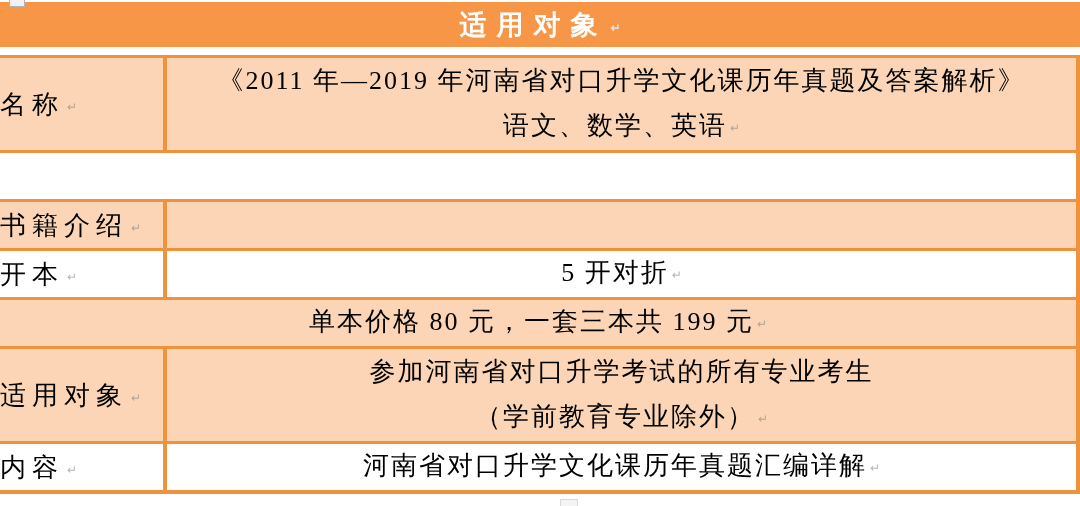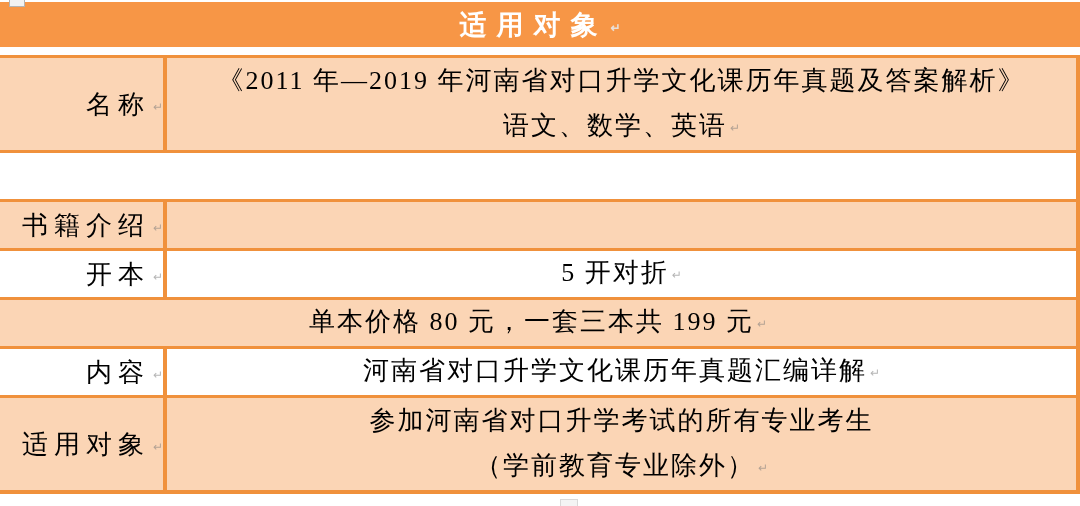--- a/index.html
+++ b/index.html
@@ -41,21 +41,21 @@
   .trow:last-child { border-bottom: none; }
   .trow.alt { background: #FBD5B5; }
   .trow.plain { background: #ffffff; }
   .trow.h1 { height: 46px; }
   .trow.h2 { height: 92px; }
   .tlabel {
     width: 163px;
     border-right: 4px solid #F0913C;
     display: flex;
     align-items: center;
-    justify-content: flex-end;
+    justify-content: flex-start;
     font-size: 26px;
     letter-spacing: 6px;
     color: #000;
     flex-shrink: 0;
   }
   .tvalue {
     flex: 1;
     display: flex;
     flex-direction: column;
     align-items: center;
@@ -143,36 +143,36 @@
         <div class="line"><span class="mark">5 开对折</span></div>
       </div>
     </div>
 
     <div class="trow h1 alt">
       <div class="tvalue">
         <div class="line"><span class="mark">单本价格 80 元，一套三本共 199 元</span></div>
       </div>
     </div>
 
-    <div class="trow h1 plain">
-      <div class="tlabel">
-        <span class="mark">内容</span>
-      </div>
-      <div class="tvalue">
-        <div class="line"><span class="mark">河南省对口升学文化课历年真题汇编详解</span></div>
-      </div>
-    </div>
-
     <div class="trow h2 alt">
       <div class="tlabel">
         <span class="mark">适用对象</span>
       </div>
       <div class="tvalue">
         <div class="line"><span>参加河南省对口升学考试的所有专业考生</span></div>
         <div class="line"><span class="mark">（学前教育专业除外）</span></div>
       </div>
     </div>
 
+    <div class="trow h1 plain">
+      <div class="tlabel">
+        <span class="mark">内容</span>
+      </div>
+      <div class="tvalue">
+        <div class="line"><span class="mark">河南省对口升学文化课历年真题汇编详解</span></div>
+      </div>
+    </div>
+
   </div>
 
   <div class="handle-bottom"></div>
 
 </div>
 
 </body></html>

